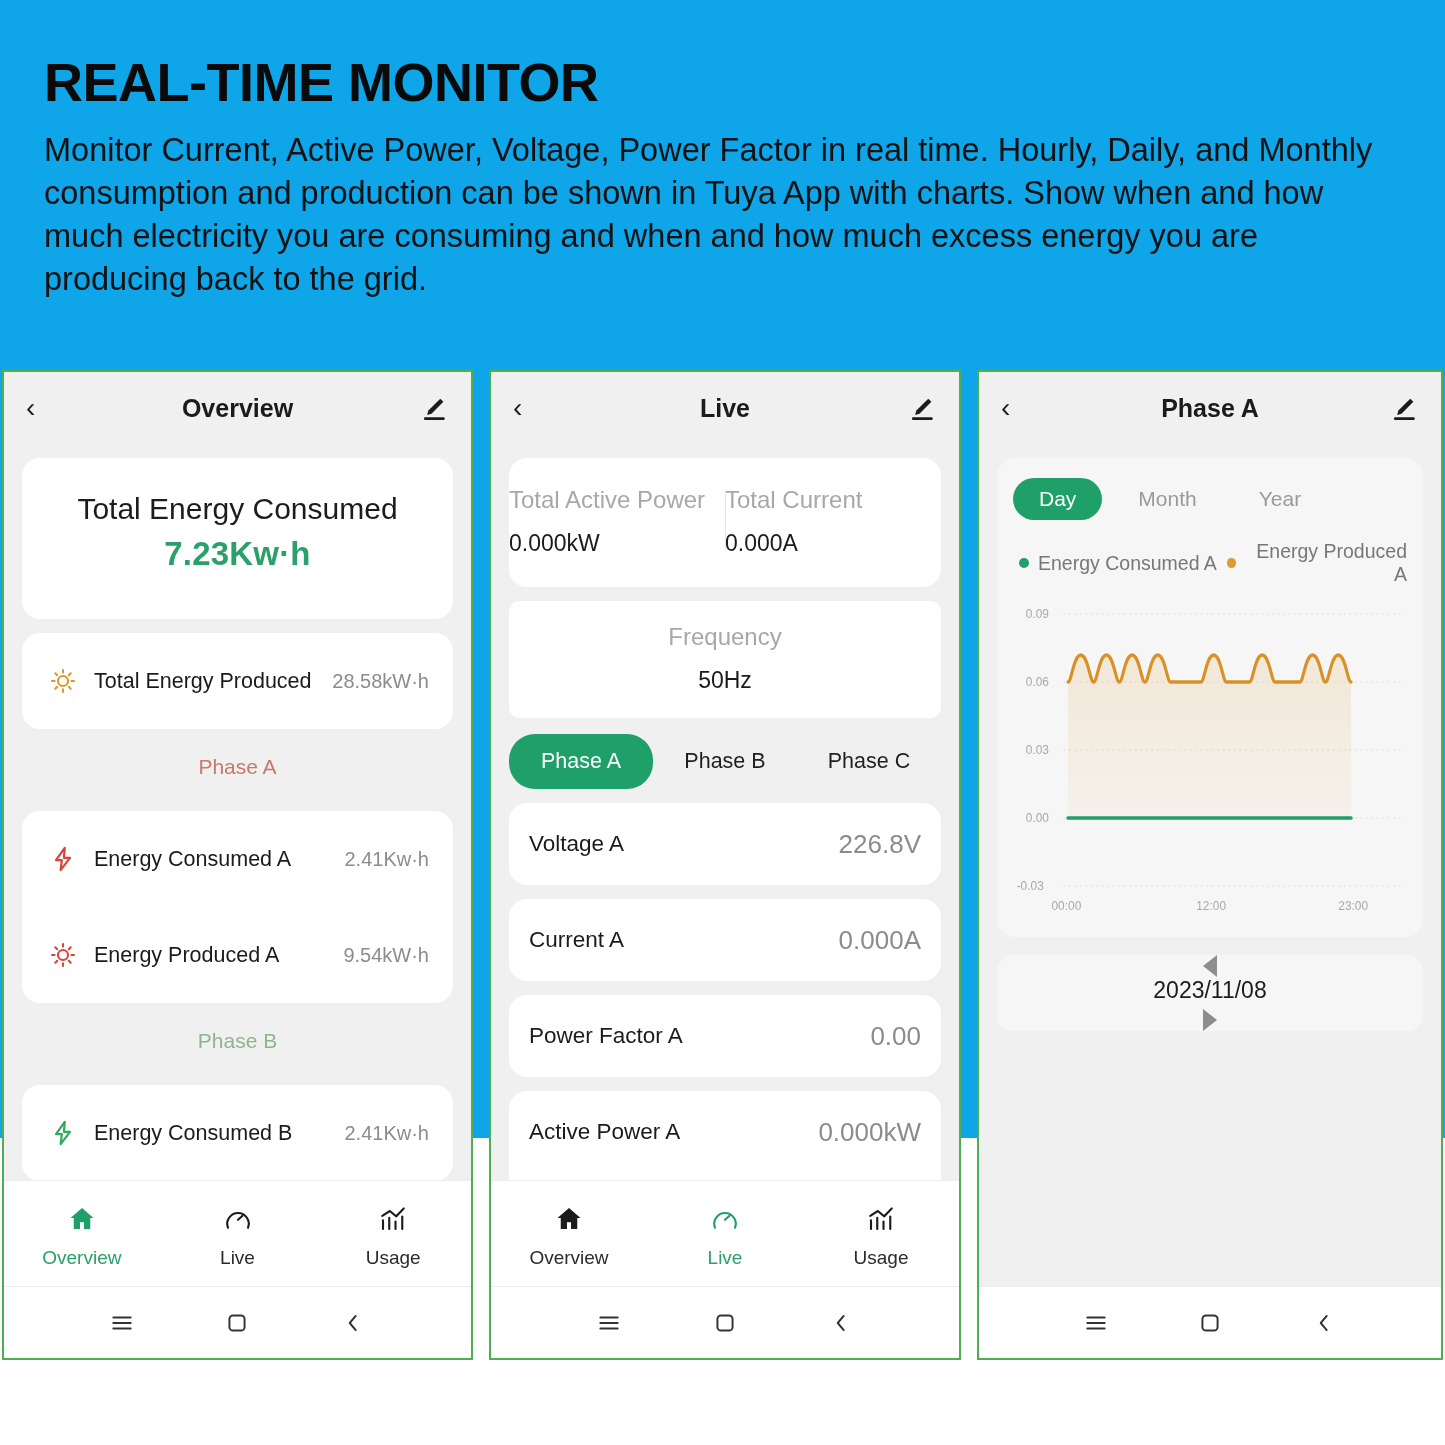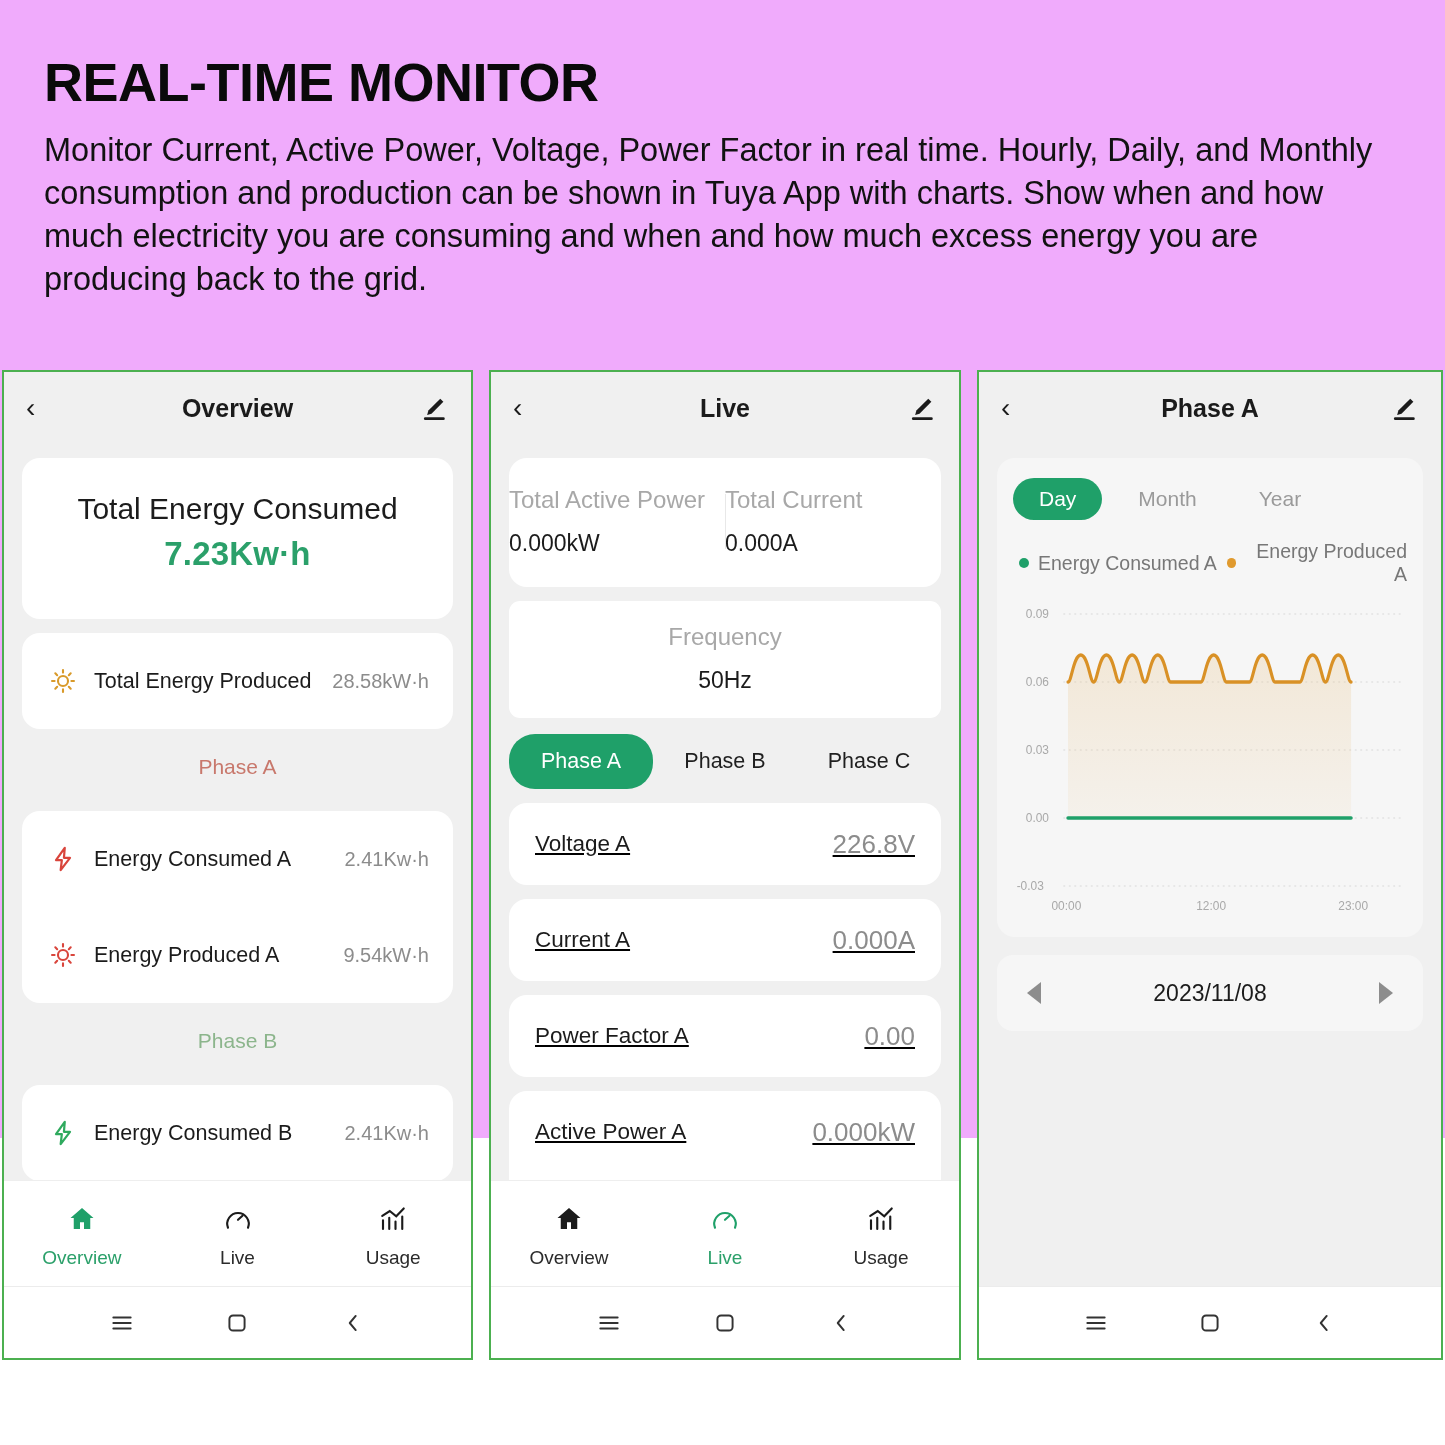--- a/index.html
+++ b/index.html
@@ -2,21 +2,21 @@
 <html><head>
 <meta charset="utf-8">
 <style>
   * { box-sizing: border-box; margin: 0; padding: 0; }
   html, body {
     width: 1445px; height: 1445px;
     background: #ffffff;
     font-family: "Liberation Sans", sans-serif;
     overflow: hidden;
   }
-  .page { position: relative; width: 1445px; height: 1138px; background:#f0abfc; }
+  .page { position: relative; width: 1445px; height: 1138px; background:#0ea5e9; }
 
   
   .hdr { padding: 55px 44px 0 44px; }
   .hdr h1 {
     font-size: 54px;
     font-weight: 800;
     letter-spacing: -0.5px;
     color: #0a0a0a;
     line-height: 1.0;
     font-family: "Liberation Sans", sans-serif;
@@ -130,39 +130,39 @@
 
   .freq { padding: 22px 0 24px 0; text-align:center;border-radius:11px; }
 
   .phasetabs { display: flex; align-items: center; margin-top: 16px; }
   .ptab {
     flex: 1 1 0; text-align: center; font-size: 21.5px; color: #1f1f1f;
     padding: 15px 0; border-radius: 26px;
   }
   .ptab.active { background: #1fa069; color: #fff; }
 
-  .kvrow { display:flex; align-items:center; padding: 0 26px; height: 82px; text-decoration: underline; }
+  .kvrow { display:flex; align-items:center; padding: 0 20px; height: 82px; }
   .kvrow .k { font-size: 22.5px; color: #1b1b1b; }
   .kvrow .v { margin-left:auto; font-size: 26px; color: #8c8c8c; }
 
   
   .chartcard { background:#f6f6f6; border-radius: 18px; margin-top: 14px; padding: 20px 16px 16px 16px; text-align: right; }
   .seg { display: flex; align-items: center; gap: 10px; }
   .segbtn { font-size: 21px; color: #9a9a9a; padding: 9px 26px; border-radius: 22px; }
   .segbtn.active { background: #1fa069; color: #fff; }
   .legend { display: flex; margin-top: 20px; padding-left: 6px; }
   .lgitem { display: flex; align-items: center; font-size: 19.5px; color: #777; }
   .lgitem:first-child { width: 215px; }
   .dot { width: 10px; height: 10px; border-radius: 50%; margin-right: 9px; }
   .plotwrap { position: relative; margin-top: 10px; height: 325px; }
   .plotwrap svg { display:block; width: 100%; height: 100%; }
 
   .datebar {
     background:#f6f6f6; border-radius: 16px; margin-top: 18px;
-    height: 76px; display:flex; align-items:center; padding: 0 30px;
+    height: 76px; display:flex; align-items:center; padding: 0 30px; flex-direction: column;
   }
   .datebar .dlbl { flex:1 1 auto; text-align:center; font-size: 23px; color:#1b1b1b; }
   .tri { width:0; height:0; }
   .tri.left  { border-top: 11px solid transparent; border-bottom: 11px solid transparent; border-right: 14px solid #8d8d8d; }
   .tri.right { border-top: 11px solid transparent; border-bottom: 11px solid transparent; border-left: 14px solid #8d8d8d; }
 </style>
 </head>
 <body>
 
 <div class="page">

